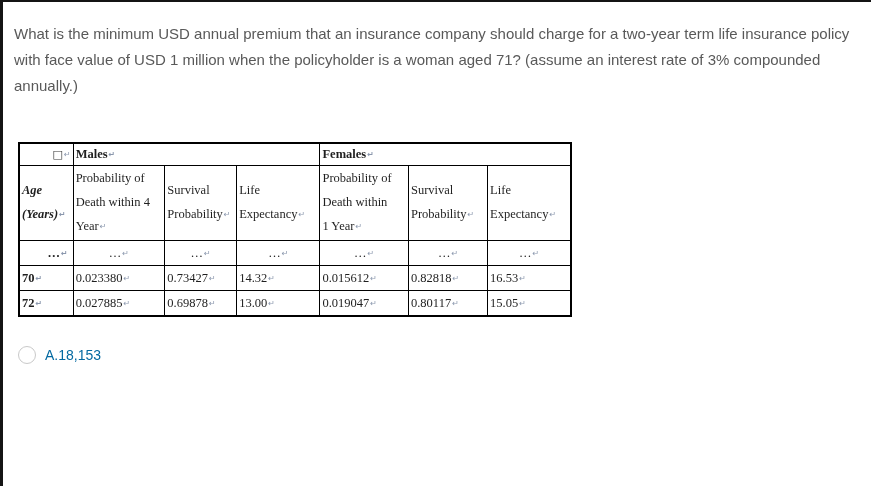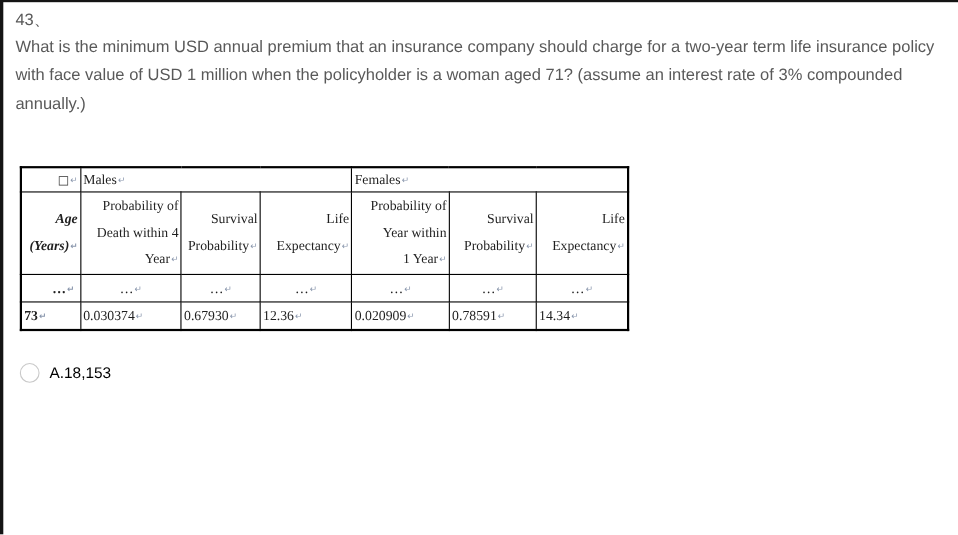--- a/index.html
+++ b/index.html
@@ -12,20 +12,21 @@
     background:#ffffff;
     font-family:"Liberation Sans", sans-serif;
     display:flex;flex-direction:column;
     overflow:hidden;
   }
   .content{flex:1 1 auto;padding:6px 10px 0 11px;}
   .q-number{
     font-size:15px;color:#595959;line-height:22px;
   }
   .q-text{
+    margin-top:13px;
     font-size:15px;color:#595959;line-height:26px;
     max-width:848px;
   }
   
   table.mtable{
     margin:43px 0 0 4px;
     border-collapse:collapse;
     table-layout:fixed;
     width:554px;
     font-family:"Liberation Serif","DejaVu Serif",serif;
@@ -40,23 +41,23 @@
   table.mtable{border:2px solid #000;}
   col.c-age{width:52px;}
   col.c-prob{width:88px;}
   col.c-surv{width:69px;}
   col.c-life{width:80px;}
   col.c-prob2{width:85px;}
   col.c-surv2{width:76px;}
   col.c-life2{width:80px;}
   td.corner{height:21px;text-align:right;padding-right:3px;}
   .sq{font-size:11px;color:#333;font-family:"DejaVu Sans",sans-serif;}
-  td.group{font-weight:normal;text-align:left;padding-left:16px;}
+  td.group{font-weight:bold;text-align:left;padding-left:16px;}
   td.hdr{
-    vertical-align:top;text-align:right;
+    vertical-align:top;text-align:left;
     line-height:24px;padding-top:1px;height:73px;
   }
   td.hdr.bold{font-weight:bold;font-style:italic;}
   td.dots{height:24px;text-align:center;}
   td.dots.first{text-align:right;padding-right:5px;font-weight:bold;}
   td.agecell{height:24px;font-weight:bold;text-align:left;padding-left:5px;}
   td.val{height:24px;text-align:left;padding-left:10px;}
   .eol{
     font-family:"DejaVu Sans",sans-serif;
     font-size:8px;color:#8a97ad;margin-left:1px;
@@ -64,28 +65,27 @@
   }
   
   .options{margin:29px 0 0 4px;}
   .opt{display:flex;align-items:center;margin-bottom:19px;}
   .radio{
     width:18px;height:18px;border-radius:50%;
     box-sizing:border-box;border:1px solid #c9c9c9;
     background:#fff;flex:0 0 auto;
   }
   .radio.checked{border:none;display:flex;align-items:center;justify-content:center;}
-  .opt-label{margin-left:9px;font-size:14px;color:#000000;}
+  .opt-label{margin-left:9px;font-size:14px;color:#0369a1;}
 </style>
 </head>
 <body>
 
 <div class="page">
   <div class="content">
-    <div class="q-number">43、</div>
     <div class="q-text">What is the minimum USD annual premium that an insurance company should charge for a two-year term life insurance policy with face value of USD 1 million when the policyholder is a woman aged 71? (assume an interest rate of 3% compounded annually.)</div>
 
     <table class="mtable">
       <colgroup>
         <col class="c-age">
           <col class="c-prob">
           <col class="c-surv">
           <col class="c-life">
         <col class="c-prob2">
           <col class="c-surv2">
@@ -110,21 +110,21 @@
             <td class="hdr">
               <div>Survival</div>
               <div>Probability<span class="eol">↵</span></div>
             </td>
             <td class="hdr">
               <div>Life</div>
               <div>Expectancy<span class="eol">↵</span></div>
             </td>
             <td class="hdr">
               <div>Probability of</div>
-              <div>Year within</div>
+              <div>Death within</div>
               <div>1 Year<span class="eol">↵</span></div>
             </td>
             <td class="hdr">
               <div>Survival</div>
               <div>Probability<span class="eol">↵</span></div>
             </td>
             <td class="hdr">
               <div>Life</div>
               <div>Expectancy<span class="eol">↵</span></div>
             </td>
@@ -132,27 +132,36 @@
           <tr>
             <td class="dots first">…<span class="eol">↵</span></td>
             <td class="dots">…<span class="eol">↵</span></td>
             <td class="dots">…<span class="eol">↵</span></td>
             <td class="dots">…<span class="eol">↵</span></td>
             <td class="dots">…<span class="eol">↵</span></td>
             <td class="dots">…<span class="eol">↵</span></td>
             <td class="dots">…<span class="eol">↵</span></td>
           </tr>
           <tr>
-            <td class="agecell">73<span class="eol">↵</span></td>
-            <td class="val">0.030374<span class="eol">↵</span></td>
-            <td class="val">0.67930<span class="eol">↵</span></td>
-            <td class="val">12.36<span class="eol">↵</span></td>
-            <td class="val">0.020909<span class="eol">↵</span></td>
-            <td class="val">0.78591<span class="eol">↵</span></td>
-            <td class="val">14.34<span class="eol">↵</span></td>
+            <td class="agecell">70<span class="eol">↵</span></td>
+            <td class="val">0.023380<span class="eol">↵</span></td>
+            <td class="val">0.73427<span class="eol">↵</span></td>
+            <td class="val">14.32<span class="eol">↵</span></td>
+            <td class="val">0.015612<span class="eol">↵</span></td>
+            <td class="val">0.82818<span class="eol">↵</span></td>
+            <td class="val">16.53<span class="eol">↵</span></td>
+          </tr>
+          <tr>
+            <td class="agecell">72<span class="eol">↵</span></td>
+            <td class="val">0.027885<span class="eol">↵</span></td>
+            <td class="val">0.69878<span class="eol">↵</span></td>
+            <td class="val">13.00<span class="eol">↵</span></td>
+            <td class="val">0.019047<span class="eol">↵</span></td>
+            <td class="val">0.80117<span class="eol">↵</span></td>
+            <td class="val">15.05<span class="eol">↵</span></td>
           </tr>
         </tbody>
     </table>
 
     <div class="options" id="options">
         <div class="opt">
           <span class="radio" style="border-color: rgb(201, 201, 201);"></span>
           <span class="opt-label">A.18,153</span>
         </div>
       </div>

